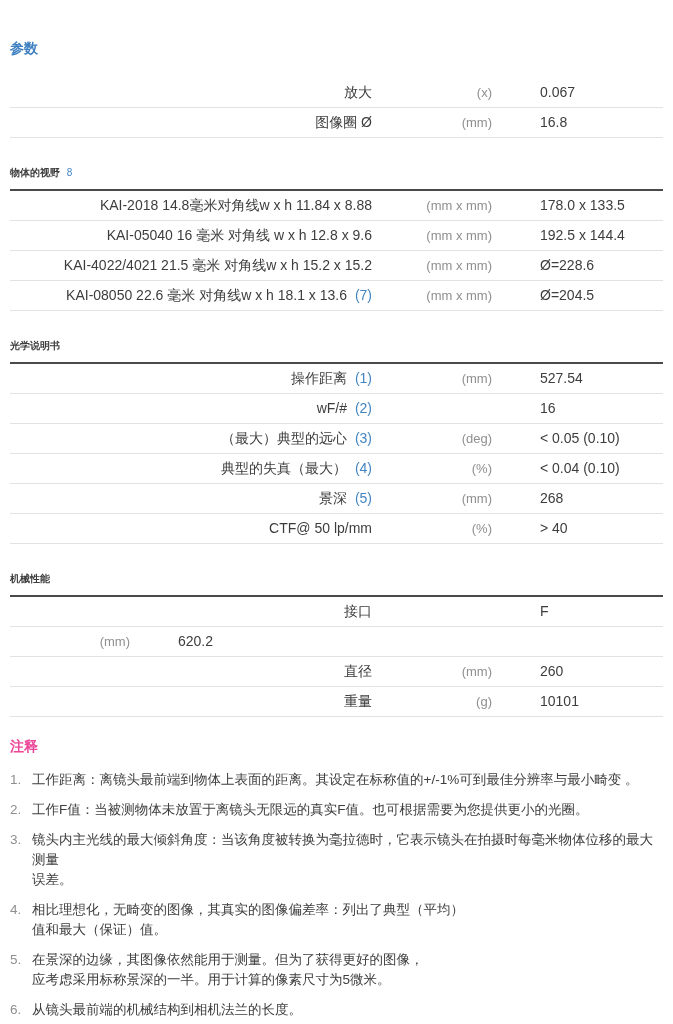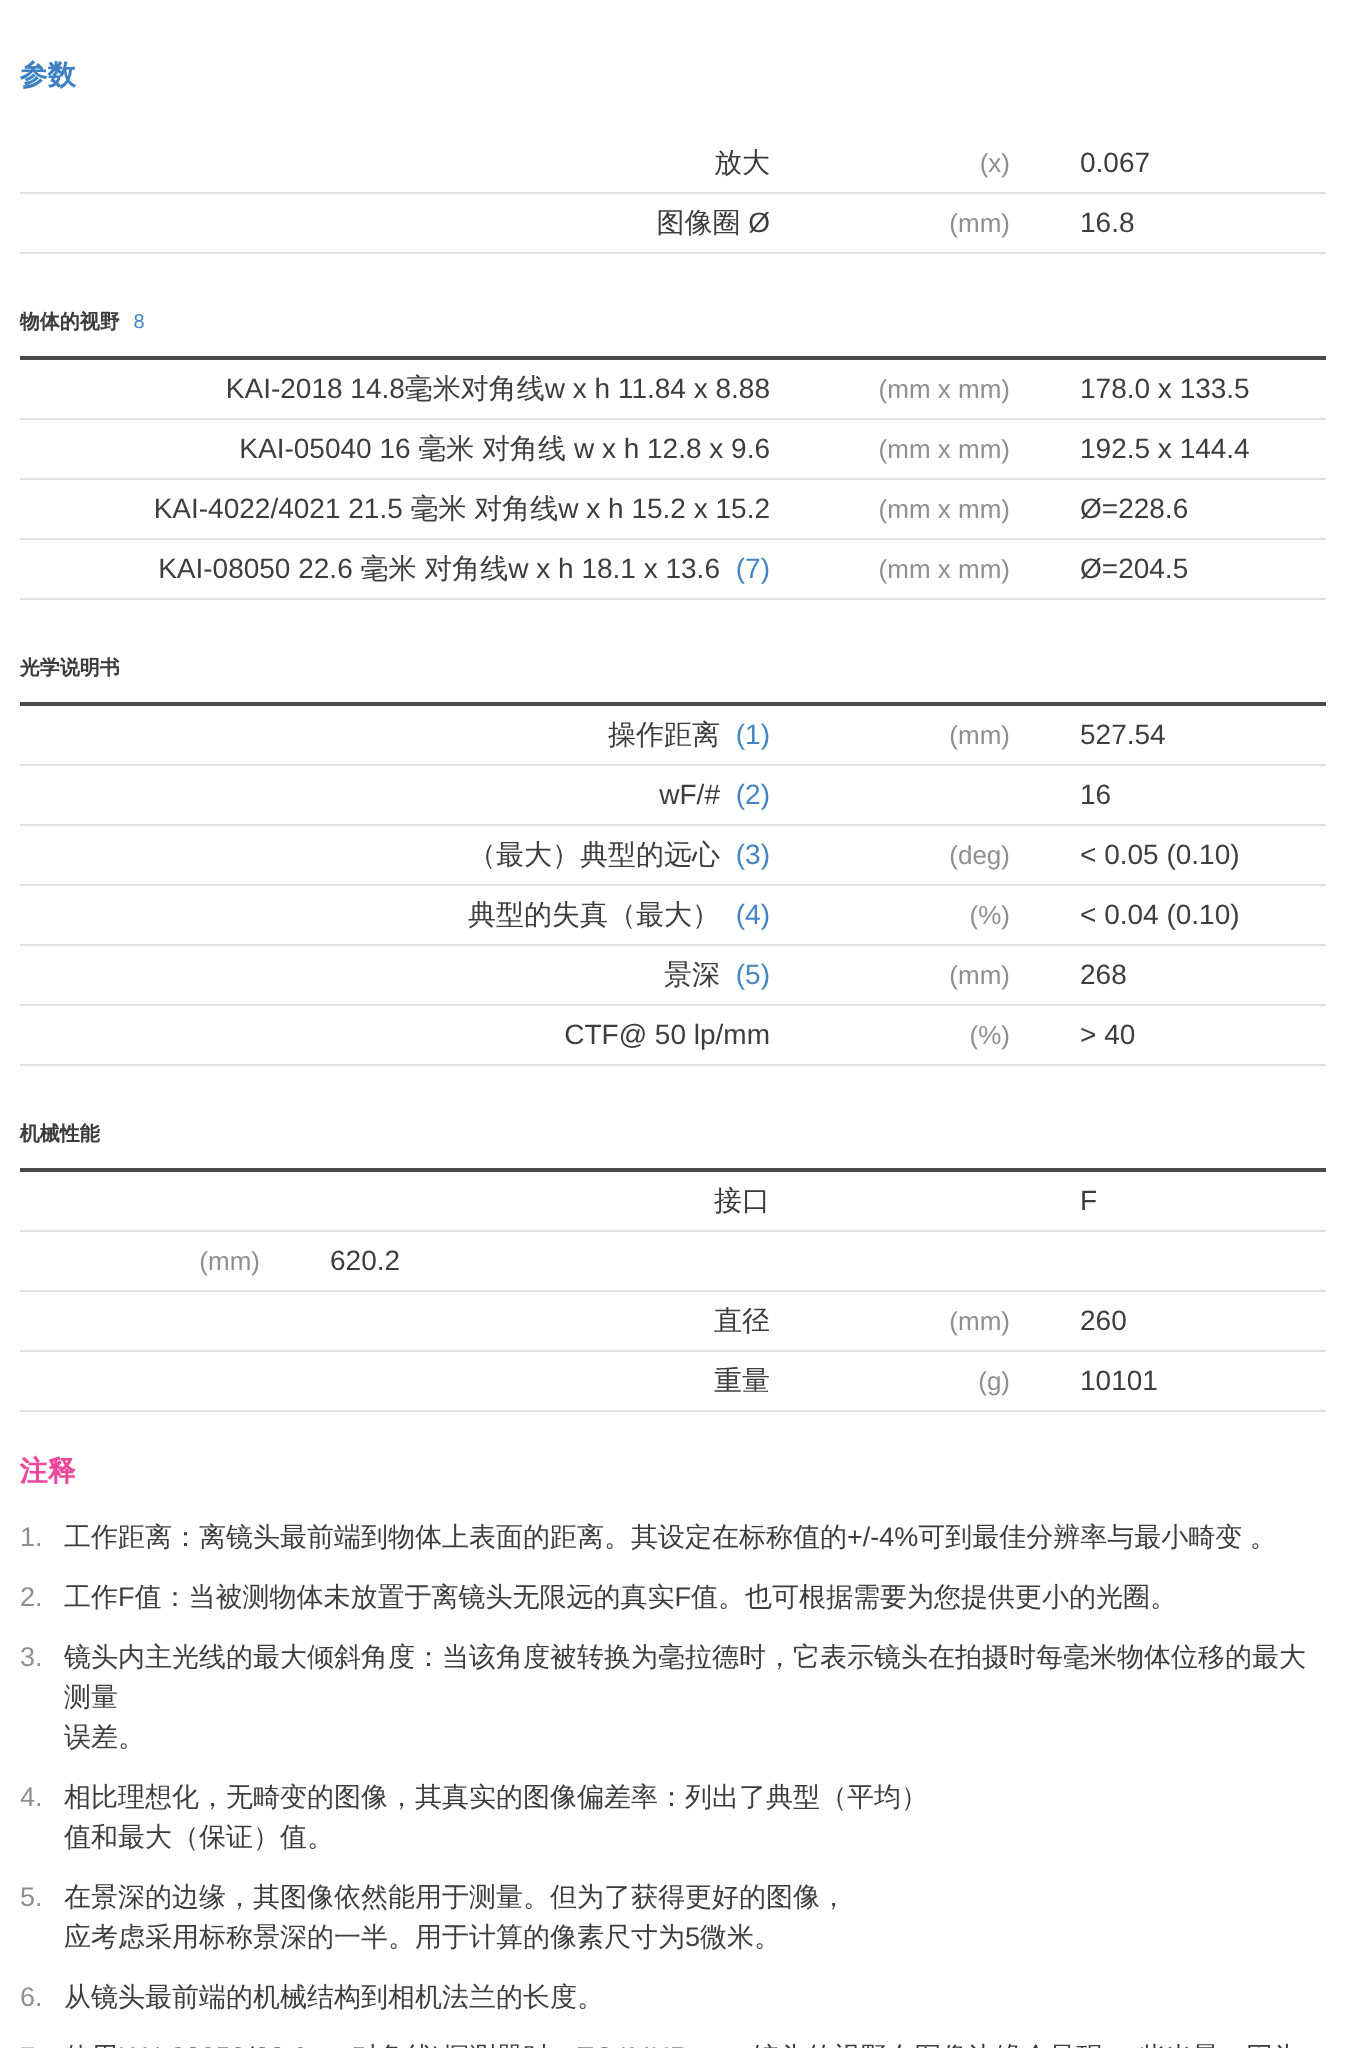--- a/index.html
+++ b/index.html
@@ -9,34 +9,34 @@
     min-height: 1024px;
     padding: 28px 10px 40px 10px;
     font-family: "Liberation Sans", "DejaVu Sans", sans-serif;
     color: #3d3d3d;
     -webkit-font-smoothing: antialiased;
   }
   .page-title {
     color: #3e80c1;
     font-size: 14px;
     font-weight: 600;
-    margin: 1px 0 22px 0;
+    margin: 12px 0 22px 0;
     line-height: 16px;
   }
   .sec-rows .spec-row {
     display: flex;
     align-items: center;
     padding: 7px 0;
     border-bottom: 1px solid #e2e2e2;
     font-size: 14px;
     line-height: 15px;
   }
   .lbl { flex: 1; min-width: 0; text-align: right; }
   .unit { width: 120px; text-align: right; color: #8f8f8f; font-size: 13px; flex: none; }
-  .val  { width: 123px; margin-left: 35px; flex: none; }
+  .val  { width: 123px; margin-left: 48px; flex: none; }
   .section { margin-top: 27px; }
   .sec-title {
     font-size: 10px;
     font-weight: 600;
     line-height: 15px;
     padding-bottom: 9px;
     border-bottom: 2px solid #4a4a4a;
   }
   .ref {
     color: #4285c2;
@@ -191,21 +191,21 @@
         <span class="val">10101</span>
       </div>
     </div>
   </div>
 
   <h2 class="notes-title">注释</h2>
 
   <div class="notes">
     <div class="note">
       <span class="note-num">1.</span>
-      <div class="note-text">工作距离：离镜头最前端到物体上表面的距离。其设定在标称值的+/-4%可到最佳分辨率与最小畸变 。</div>
+      <div class="note-text">工作距离：离镜头最前端到物体上表面的距离。其设定在标称值的+/-1%可到最佳分辨率与最小畸变 。</div>
     </div>
     <div class="note">
       <span class="note-num">2.</span>
       <div class="note-text">工作F值：当被测物体未放置于离镜头无限远的真实F值。也可根据需要为您提供更小的光圈。</div>
     </div>
     <div class="note">
       <span class="note-num">3.</span>
       <div class="note-text">镜头内主光线的最大倾斜角度：当该角度被转换为毫拉德时，它表示镜头在拍摄时每毫米物体位移的最大测量
 误差。</div>
     </div>

